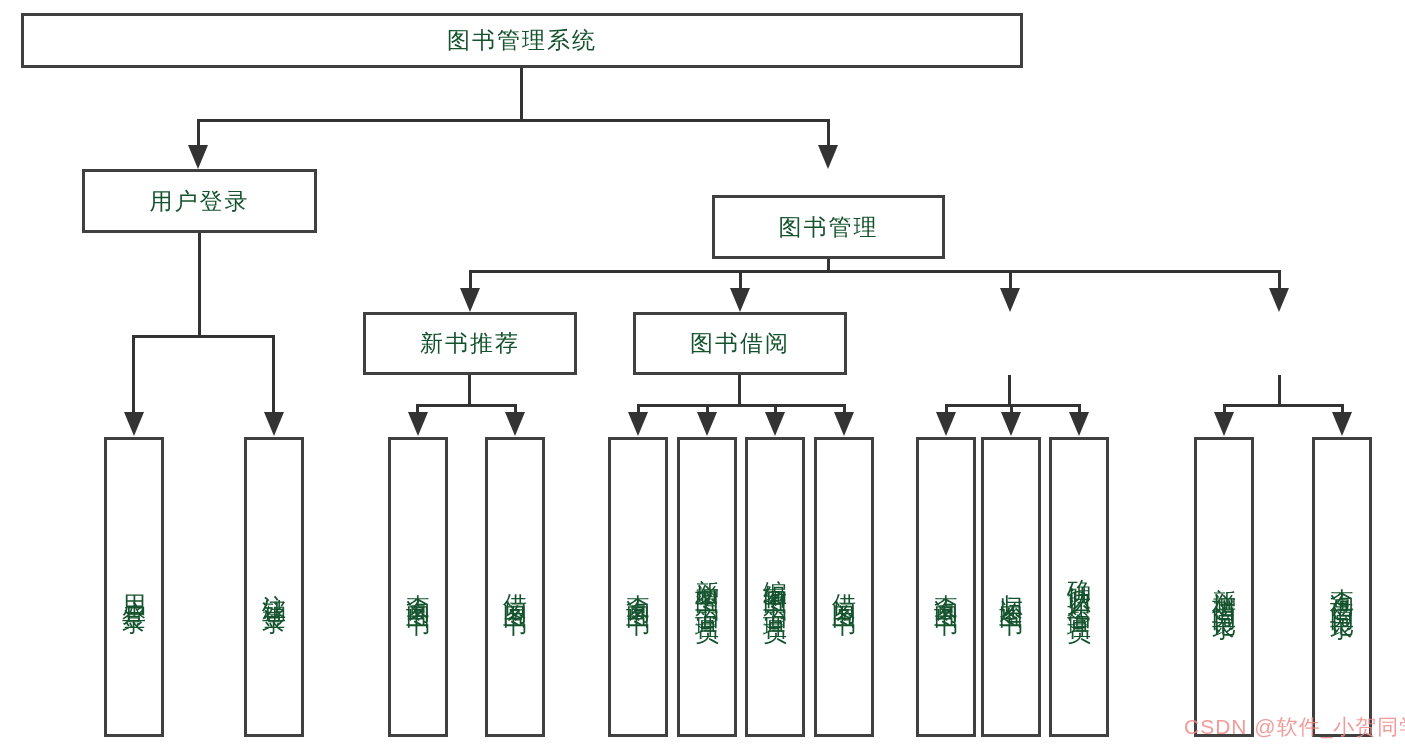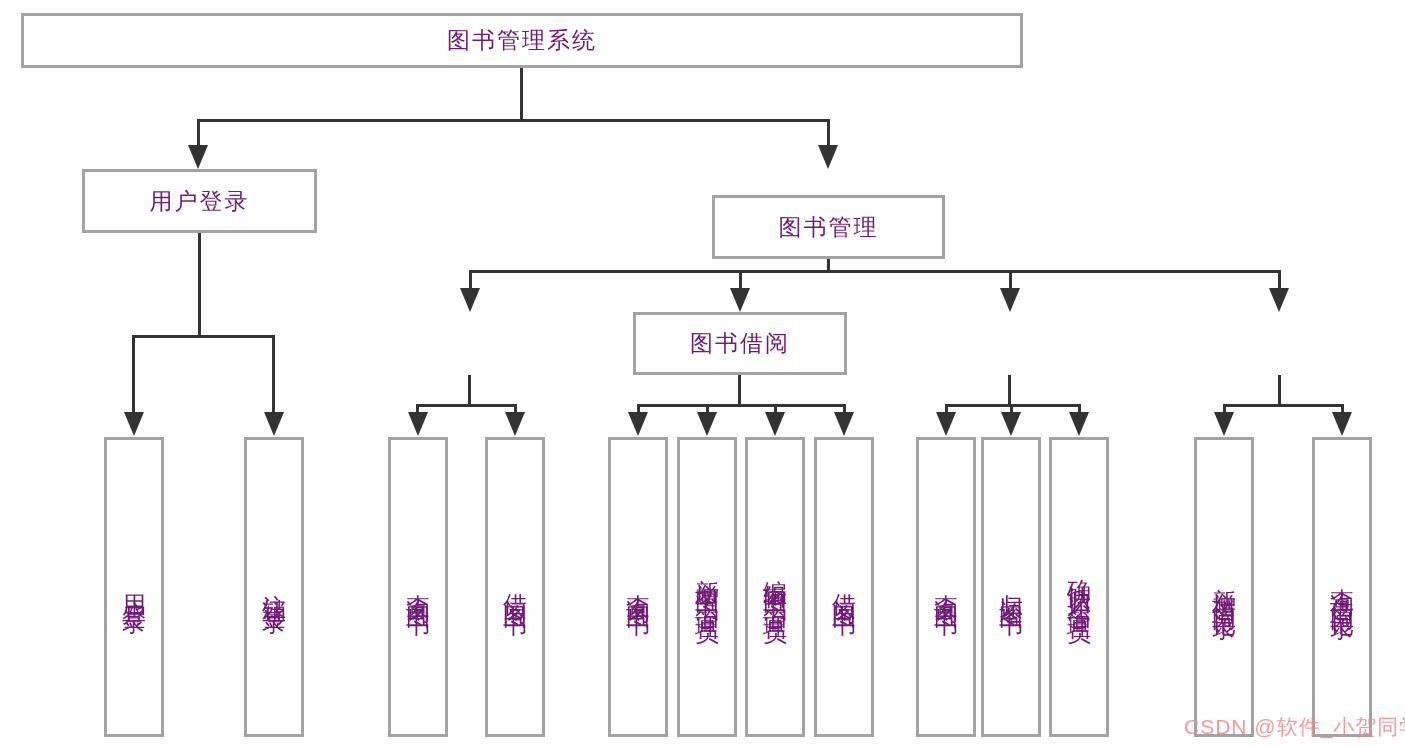--- a/index.html
+++ b/index.html
@@ -12,25 +12,25 @@
     position: relative;
     width: 1405px;
     height: 747px;
     background: #ffffff;
     overflow: hidden;
   }
   .box {
     position: absolute;
     box-sizing: border-box;
     background: #ffffff;
-    border: 3px solid #a3a3a3;
+    border: 3px solid #404040;
     display: flex;
     align-items: center;
     justify-content: center;
-    color: #701a75;
+    color: #14532d;
     font-size: 23px;
     letter-spacing: 2px;
     white-space: nowrap;
     z-index: 2;
   }
   .leaf {
     font-size: 24px;
   }
   .leaf .vtext {
     writing-mode: vertical-rl;
@@ -104,20 +104,23 @@
   <div class="hl" style="left:469px; top:270px; width:812px;"></div>
   <div class="vl" style="left:469px; top:270px; height:20px;"></div>
   <div class="arrow" style="left:460px; top:288px;"></div>
   <div class="vl" style="left:739px; top:270px; height:20px;"></div>
   <div class="arrow" style="left:730px; top:288px;"></div>
   <div class="vl" style="left:1009px; top:270px; height:20px;"></div>
   <div class="arrow" style="left:1000px; top:288px;"></div>
   <div class="vl" style="left:1278px; top:270px; height:20px;"></div>
   <div class="arrow" style="left:1269px; top:288px;"></div>
 
+  <div class="box" style="left:363px; top:312px; width:214px; height:63px;">
+    <span>新书推荐</span>
+  </div>
   <div class="box" style="left:633px; top:312px; width:214px; height:63px;">
     <span>图书借阅</span>
   </div>
 
   <div class="vl" style="left:468px; top:375px; height:31px;"></div>
   <div class="hl" style="left:416px; top:404px; width:101px;"></div>
   <div class="vl" style="left:416px; top:404px; height:10px;"></div>
   <div class="arrow" style="left:408px; top:412px;"></div>
   <div class="vl" style="left:514px; top:404px; height:10px;"></div>
   <div class="arrow" style="left:505px; top:412px;"></div>

